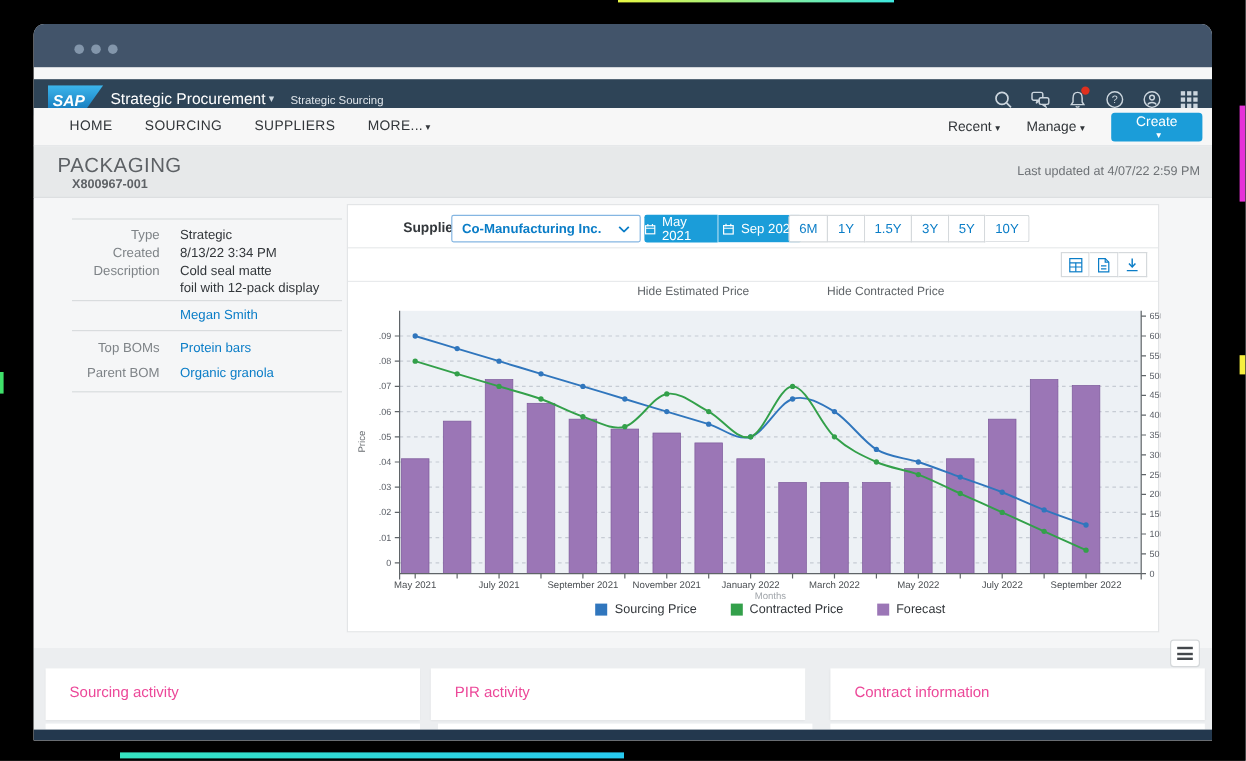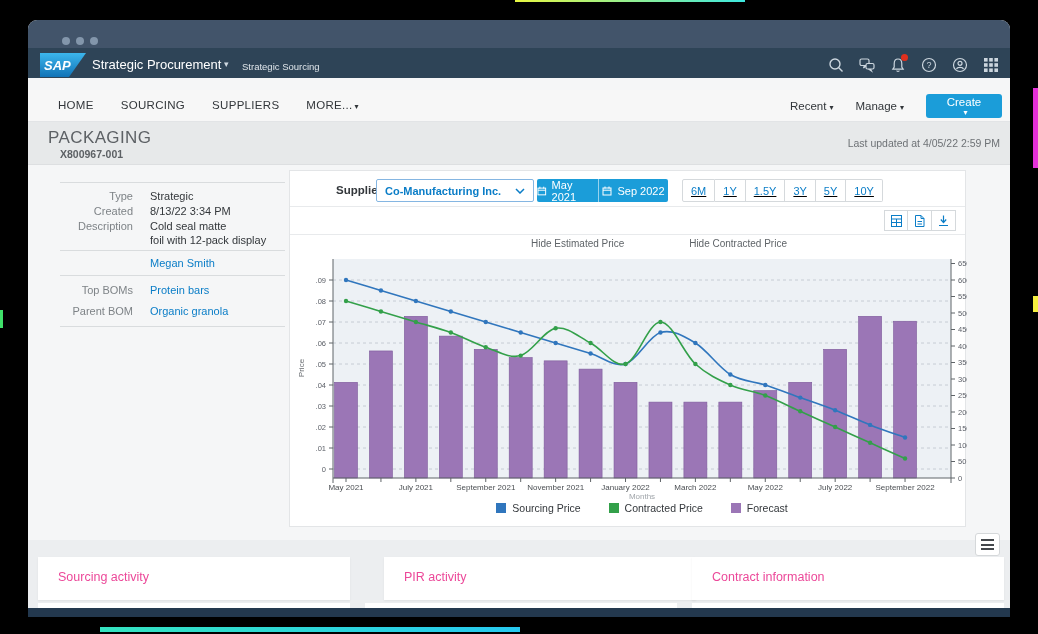--- a/index.html
+++ b/index.html
@@ -5,21 +5,21 @@
   * { margin:0; padding:0; box-sizing:border-box; }
   body { background:#111; font-family:"Liberation Sans", sans-serif; }
   .stage { position:relative; width:1038px; height:634px; background:#000; overflow:hidden; }
   .window { position:absolute; left:28px; top:20px; width:982px; height:597px; background:#f5f6f7; border-radius:9px 9px 0 0; overflow:hidden; }
 
   
   .titlebar { position:absolute; left:0; top:0; width:100%; height:36px; background:#42546a; }
   .dot { position:absolute; top:17px; width:8px; height:8px; border-radius:50%; background:#8396ab; }
 
   
-  .shellbar { position:absolute; left:0; top:28px; width:100%; height:30px; background:#2e4457; }
+  .shellbar { position:absolute; left:0; top:46px; width:100%; height:30px; background:#2e4457; }
   .sap-logo { position:absolute; left:12px; top:5px; width:46px; height:24px; }
   .product-title { position:absolute; left:64px; top:9px; color:#ffffff; font-size:13px; }
   .product-caret { position:absolute; left:196px; top:11px; color:#cfd9e1; font-size:9px; }
   .app-subtitle { position:absolute; left:214px; top:13px; color:#dfe5ea; font-size:9.5px; }
   .shell-icons { position:absolute; right:10px; top:8px; height:18px; display:flex; gap:13px; align-items:center; }
   .shell-icon { width:18px; height:18px; position:relative; cursor:pointer; }
   .badge { position:absolute; right:-1px; top:-2px; width:7px; height:7px; border-radius:50%; background:#e0301e; }
 
   
   .navbar { position:absolute; left:0; top:70px; width:100%; height:32px; background:#f7f7f7; border-bottom:1px solid #e2e4e6; }
@@ -51,21 +51,21 @@
 
   
   .chart-card { position:absolute; left:261px; top:150px; width:677px; height:357px; background:#fff; border:1px solid #e3e5e7; }
   .supplier-label { position:absolute; left:46px; top:13px; font-size:11.5px; font-weight:bold; color:#33373b; }
   .supplier-select { position:absolute; left:86px; top:8px; width:158px; height:23px; border:1px solid #85b6e2; border-radius:2px; background:#fff; display:flex; align-items:center; cursor:pointer; }
   .supplier-value { margin-left:8px; font-size:11px; font-weight:bold; color:#0a7dc7; flex:1; white-space:nowrap; }
   .select-chevron { margin-right:8px; }
   .date-btn { position:absolute; top:8px; height:23px; background:#1b9dd9; color:#fff; font-size:11px; display:flex; align-items:center; justify-content:center; gap:5px; cursor:pointer; }
   .date-from { left:247px; width:61px; border-radius:2px 0 0 2px; }
   .date-to { left:308px; width:70px; border-left:1px solid rgba(255,255,255,.55); border-radius:0 2px 2px 0; }
-  .range-group { position:absolute; left:392px; top:8px; height:23px; display:flex;text-decoration:underline; }
+  .range-group { position:absolute; left:367px; top:8px; height:23px; display:flex; }
   .range-btn { height:23px; border:1px solid #d5d9dc; border-left:none; background:#fff; color:#0a7dc7; font-size:11px; display:flex; align-items:center; justify-content:center; padding:0 8px; cursor:pointer; }
   .range-btn:first-child { border-left:1px solid #d5d9dc; border-radius:2px 0 0 2px; }
   .range-btn:last-child { border-radius:0 2px 2px 0; }
   .card-divider { position:absolute; left:0; width:675px; height:1px; background:#e8eaec; }
   .export-group { position:absolute; right:9px; top:39px; display:flex; }
   .export-btn { width:24px; height:21px; border:1px solid #d5d9dc; border-left:none; background:#fff; display:flex; align-items:center; justify-content:center; cursor:pointer; }
   .export-btn:first-child { border-left:1px solid #d5d9dc; }
   .hide-links { position:absolute; left:43px; top:67px; width:618px; text-align:center; font-size:10px; color:#5f6468; }
   .hide-links span { margin:0 14px; cursor:pointer;padding-left:34px; }
   .chart-title { position:absolute; left:43px; top:80px; width:618px; text-align:center; font-size:12.5px; color:#33373b; }
@@ -177,21 +177,21 @@
         <button class="create-btn">
             <span>Create</span>
             <span class="caret-s">▾</span>
           </button>
       </div>
     </div>
 
     <div class="page-header">
       <div class="page-title">PACKAGING</div>
       <div class="page-subtitle">X800967-001</div>
-      <div class="last-updated">Last updated at 4/05/22 2:59 PM</div>
+      <div class="last-updated">Last updated at 4/07/22 2:59 PM</div>
     </div>
 
     <div class="content-bg"></div>
     <div class="lower-bg"></div>
 
     <div class="ip-divider" style="top:162px"></div>
     <div class="ip-label" style="top:170px">Type</div>
     <div class="ip-value" style="top:170px">Strategic</div>
     <div class="ip-label" style="top:185px">Created</div>
     <div class="ip-value" style="top:185px">8/13/22 3:34 PM</div>
@@ -441,21 +441,21 @@
     <div class="hamburger">
       <span></span>
         <span></span>
         <span></span>
     </div>
     <div id="bottom-cards">
         <div class="bottom-card" style="left: 10px;">
           <span class="bottom-card-title">Sourcing activity</span>
         </div>
         <div class="bottom-stub" style="left: 10px;"></div>
-        <div class="bottom-card" style="left: 356px;">
+        <div class="bottom-card" style="left: 331px;">
           <span class="bottom-card-title">PIR activity</span>
         </div>
         <div class="bottom-stub" style="left: 337px;"></div>
         <div class="bottom-card" style="left: 664px;">
           <span class="bottom-card-title">Contract information</span>
         </div>
         <div class="bottom-stub" style="left: 664px;"></div>
       </div>
 
     <div class="bottom-bar"></div>

